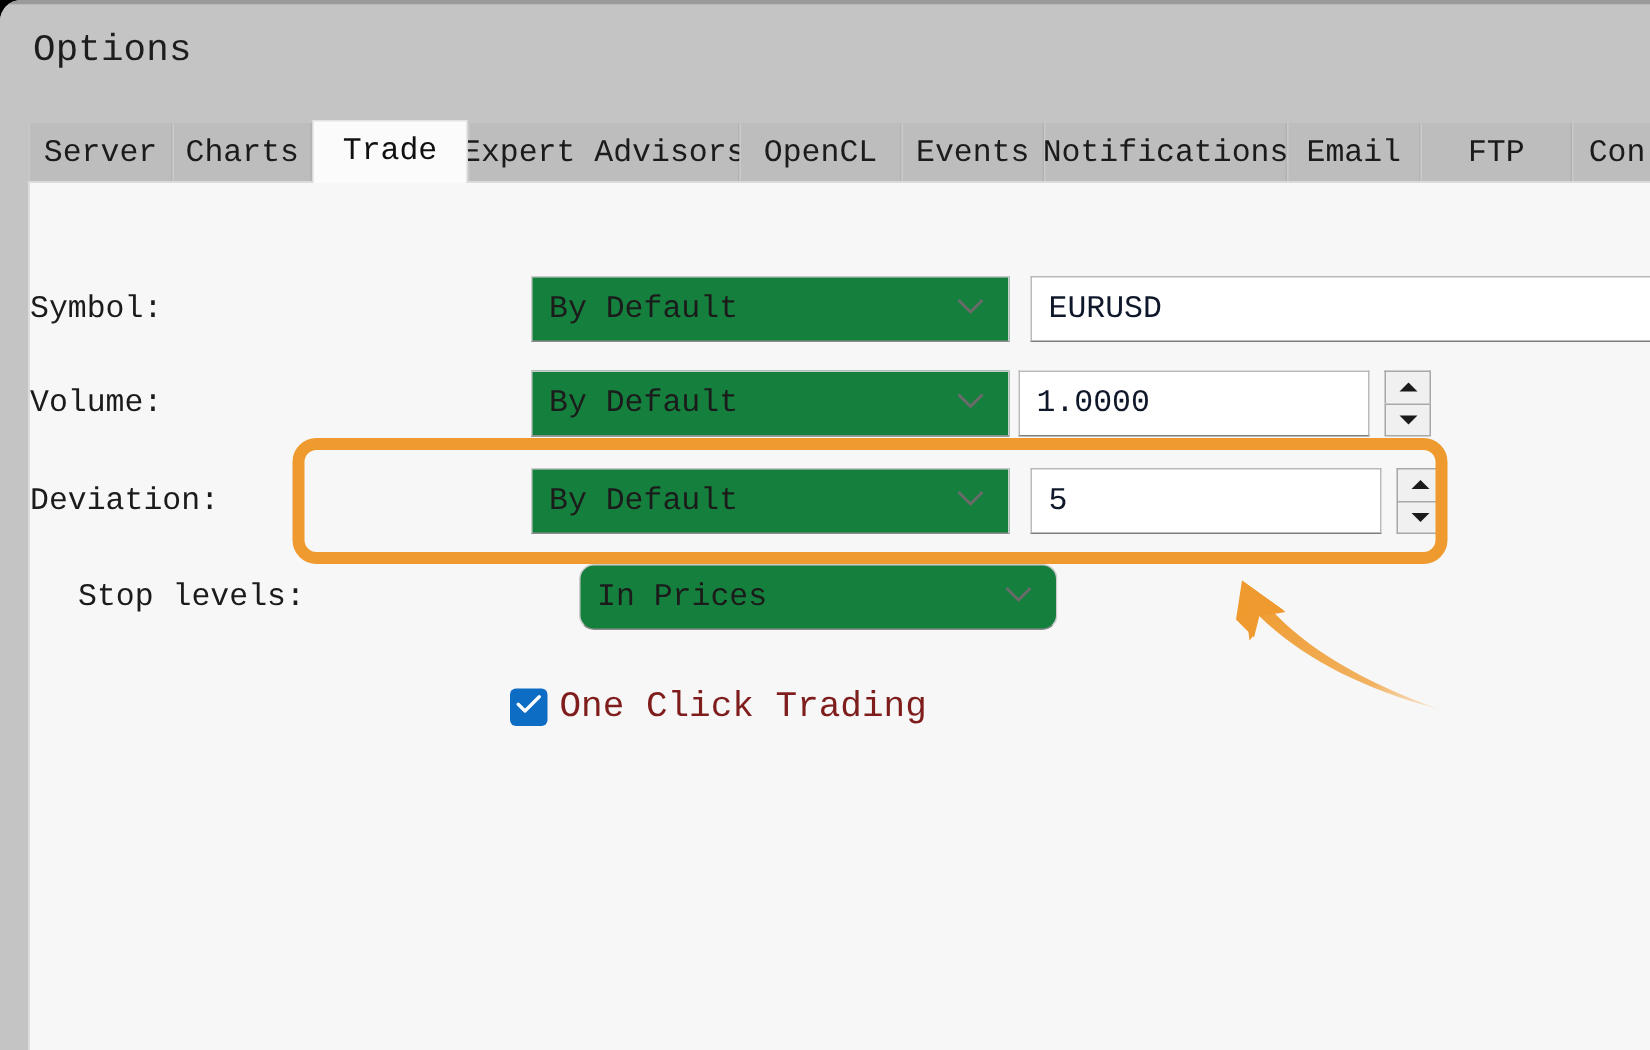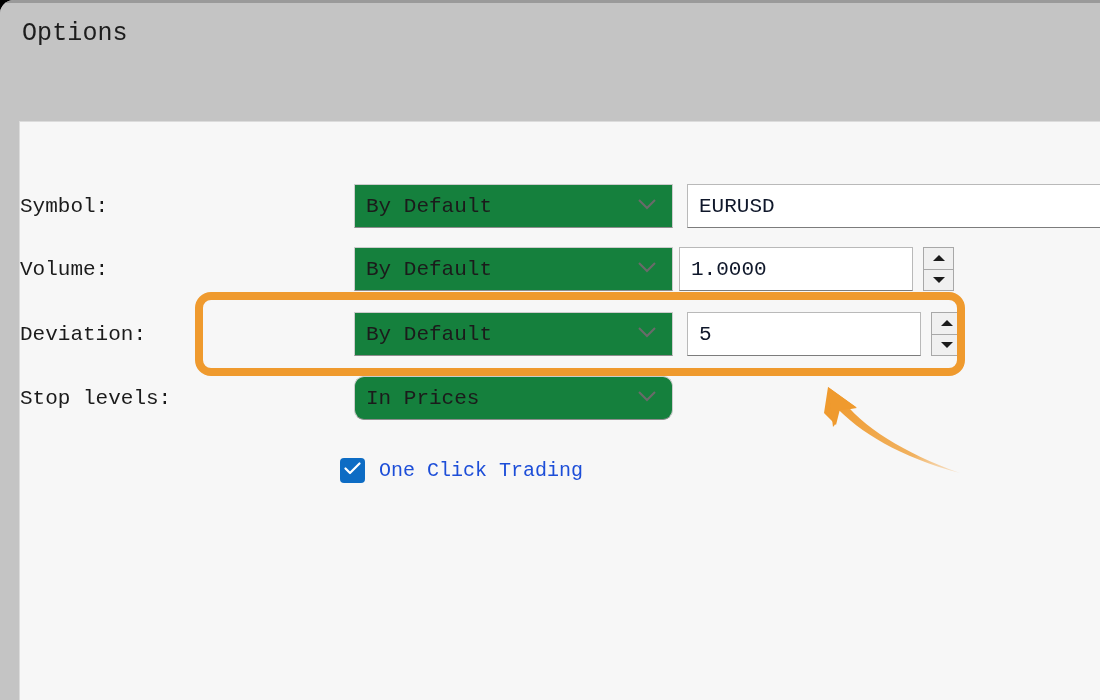--- a/index.html
+++ b/index.html
@@ -189,23 +189,23 @@
     width: 25px;
     height: 25px;
     border-radius: 4px;
     background: #0d6cc4;
     display: flex;
     align-items: center;
     justify-content: center;
     flex: none;
   }
   .check-label {
-    font-size: 20px;
-    color: #1d4ed8;
-    margin-left: 14px;
+    font-size: 24px;
+    color: #7f1d1d;
+    margin-left: 8px;
     white-space: nowrap;
   }
 
   
   .highlight-box {
     position: absolute;
     left: 195px;
     top: 292px;
     width: 770px;
     height: 84px;
@@ -230,20 +230,32 @@
 
 <div id="app">
   <div class="window">
 
     <div class="window-topline"></div>
 
     <div class="titlebar">
       <div class="title-text">Options</div>
     </div>
 
+    <div class="tabstrip">
+      <div class="tab" style="left:19px;  width:96px;">Server</div>
+      <div class="tab" style="left:115px; width:93px;">Charts</div>
+      <div class="tab active" style="left:208px; width:104px; top:-2px;">Trade</div>
+      <div class="tab" style="left:312px; width:181px;">Expert Advisors</div>
+      <div class="tab" style="left:493px; width:108px;">OpenCL</div>
+      <div class="tab" style="left:601px; width:95px;">Events</div>
+      <div class="tab" style="left:696px; width:162px;">Notifications</div>
+      <div class="tab" style="left:858px; width:89px;">Email</div>
+      <div class="tab" style="left:947px; width:101px;">FTP</div>
+      <div class="tab" style="left:1048px;width:60px;">Con</div>
+    </div>
 
     <div class="panel">
 
       <div class="row" style="left:0px; top:62px;">
         <div class="row-label" style="width:322px; padding-right:12px;">Symbol:</div>
         <div class="combo" style="width:319px;">
           <span class="combo-text">By Default</span>
           <span class="chev">
             <svg width="18" height="11" viewBox="0 0 18 11">
                 <polyline points="1,1 9,9 17,1" fill="none" stroke="#6a6a6a" stroke-width="2"></polyline>
@@ -310,21 +322,21 @@
           <div class="spin-btn">
             <span>
               <svg width="14" height="8" viewBox="0 0 14 8">
                   <polygon points="1,1 13,1 7,7" fill="#1b1b1b"></polygon>
                 </svg>
             </span>
           </div>
         </div>
       </div>
 
-      <div class="row" style="left:0px; top:254px;">
+      <div class="row" style="left:0px; top:254px;padding-left:32px;">
         <div class="row-label" style="width:322px; padding-right:12px;">Stop levels:</div>
         <div class="combo" style="width:319px;border-radius:10px;">
           <span class="combo-text">In Prices</span>
           <span class="chev">
             <svg width="18" height="11" viewBox="0 0 18 11">
                 <polyline points="1,1 9,9 17,1" fill="none" stroke="#6a6a6a" stroke-width="2"></polyline>
               </svg>
           </span>
         </div>
       </div>

